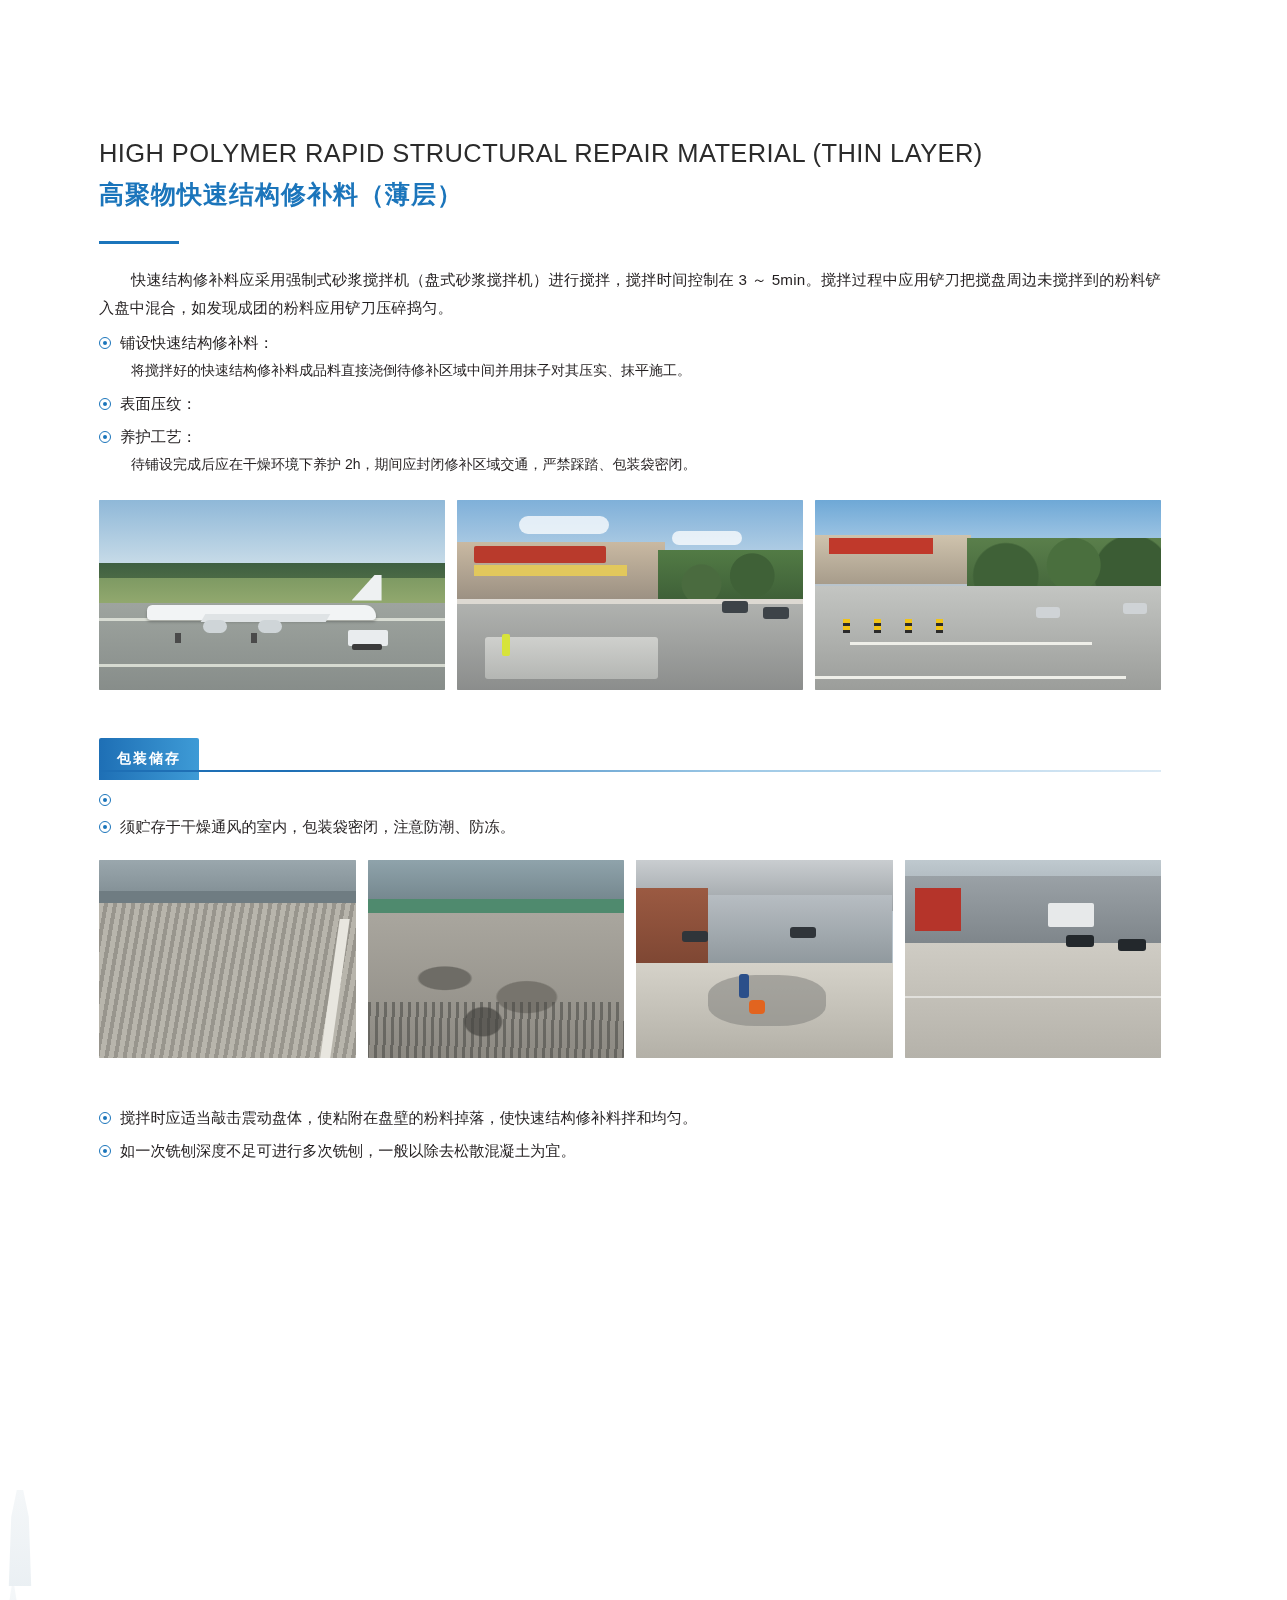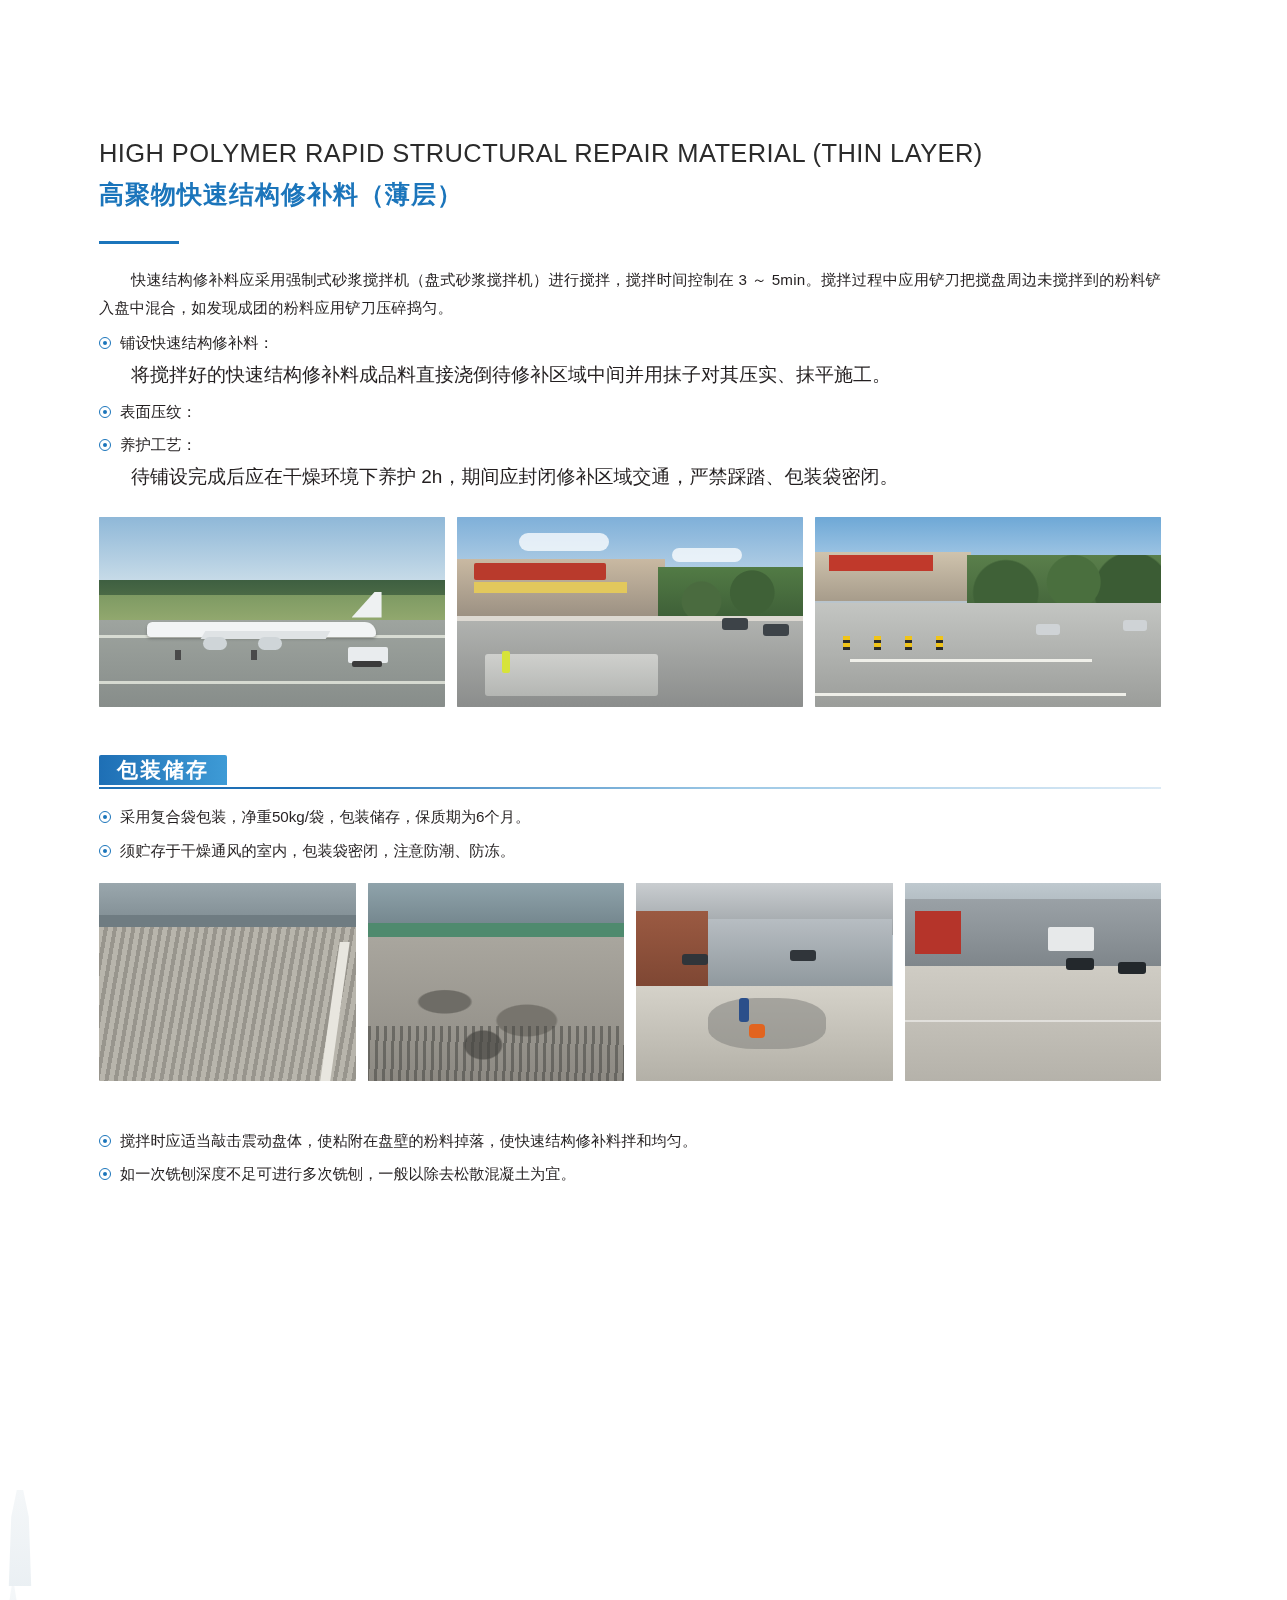--- a/index.html
+++ b/index.html
@@ -92,21 +92,21 @@
     font-weight: 400;
     color: #231f20;
     line-height: 1.55;
   }
   .bullet-plain {
     font-size: 15.2px;
     color: #231f20;
     line-height: 1.6;
   }
   .sub-text {
-    font-size: 19px;
+    font-size: 14px;
     color: #231f20;
     line-height: 1.7;
     margin-top: 4px;
     margin-left: 32px;
   }
   
   .img-row {
     display: flex;
     margin-top: 24px;
   }
@@ -255,25 +255,25 @@
   .section {
     margin-top: 48px;
   }
   .section-head {
     position: relative;
     height: 34px;
   }
   .section-tab {
     position: absolute;
     left: 0; top: 0;
-    height: 30px;
+    height: 42px;
     padding: 0 18px;
     background: linear-gradient(90deg, #1e6fb5, #3e9bd6);
     color: #ffffff;
-    font-size: 21px;
+    font-size: 14px;
     font-weight: 700;
     letter-spacing: 2px;
     display: flex;
     align-items: center;
     border-radius: 2px 2px 0 0;
   }
   .section-rule {
     position: absolute;
     left: 0; bottom: 0;
     width: 100%;
@@ -493,21 +493,20 @@
     </div>
 
     <div class="section">
       <div class="section-head">
         <div class="section-tab">包装储存</div>
         <div class="section-rule"></div>
       </div>
       <div class="section-body">
         <div class="bullet-row">
           <span class="bullet-ring"></span>
-          <span class="bullet-plain">采用复合袋包装，净重50kg/袋，包装储存，保质期为6个月。</span>
         </div>
         <div class="bullet-row">
           <span class="bullet-ring"></span>
           <span class="bullet-plain">须贮存于干燥通风的室内，包装袋密闭，注意防潮、防冻。</span>
         </div>
       </div>
 
       <div class="img-row row2">
         <div class="photo ph-r2 ph-tine">
           <div class="top"></div>

